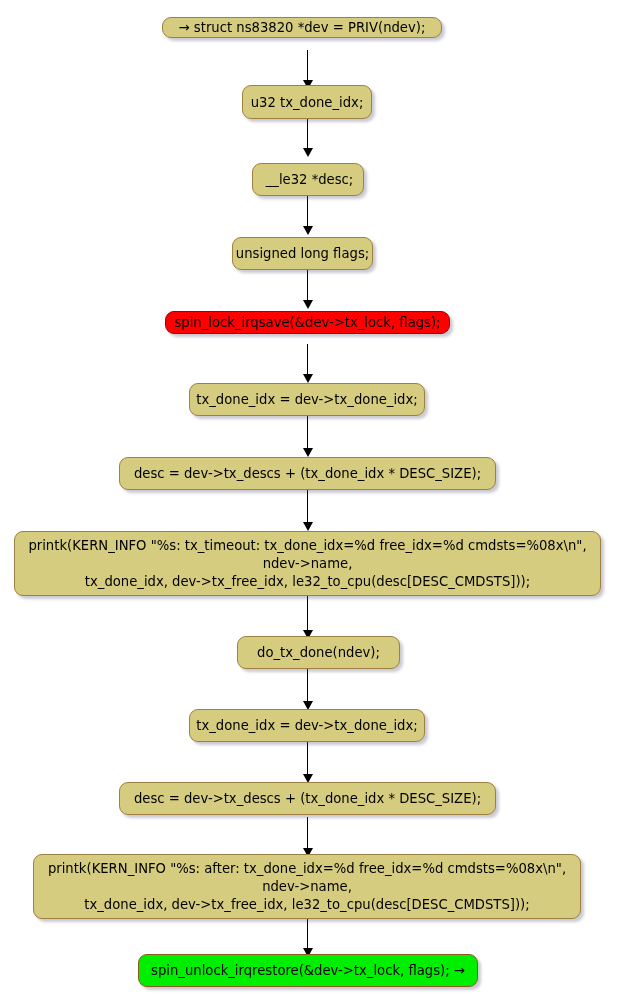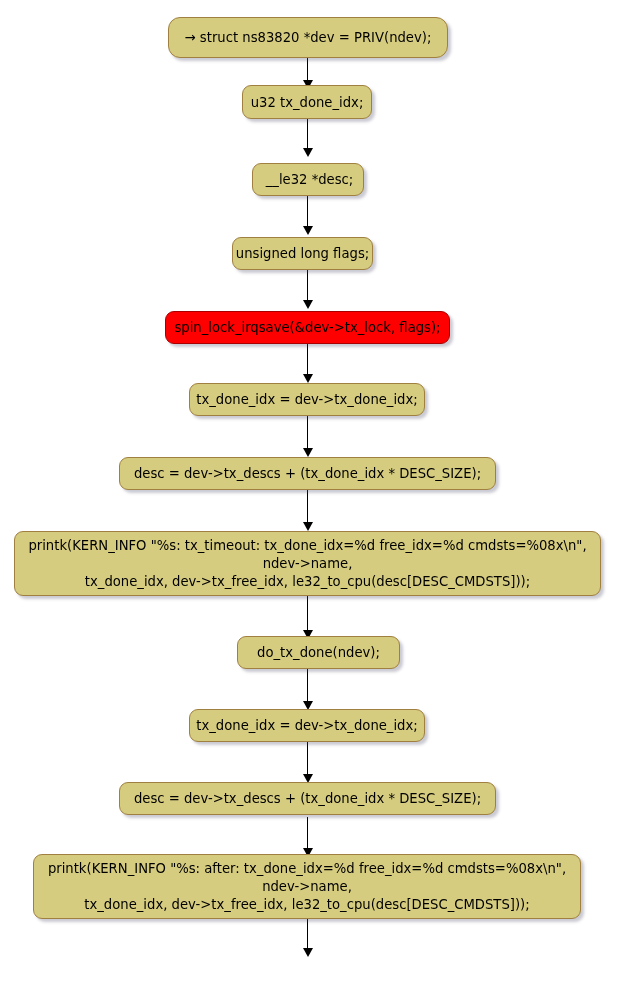--- a/index.html
+++ b/index.html
@@ -104,42 +104,43 @@
 
   <div class="edge" style="left:307px; top:742px; height:35px;"></div>
   <div class="arrowhead" style="left:303px; top:774px;"></div>
 
   <div class="edge" style="left:307px; top:817px; height:34px;"></div>
   <div class="arrowhead" style="left:303px; top:848px;"></div>
 
   <div class="edge" style="left:307px; top:919px; height:32px;"></div>
   <div class="arrowhead" style="left:303px; top:948px;"></div>
 
-  <div class="node" style="left:168px; top:17px; width:280px; height:41px;border-radius:12px;">→ struct ns83820 *dev = PRIV(ndev);</div>
+  <div class="node" style="left:162px; top:17px; width:280px; height:21px;">→ struct ns83820 *dev = PRIV(ndev);</div>
 
   <div class="node" style="left:242px; top:85px; width:130px; height:34px;">u32 tx_done_idx;</div>
 
   <div class="node" style="left:252px; top:163px; width:112px; height:33px;padding-left:12px;">__le32 *desc;</div>
 
   <div class="node" style="left:232px; top:237px; width:141px; height:33px;">unsigned long flags;</div>
 
-  <div class="node start-node" style="left:165px; top:311px; width:285px; height:33px;">spin_lock_irqsave(&amp;dev-&gt;tx_lock, flags);</div>
+  <div class="node start-node" style="left:165px; top:311px; width:285px; height:23px;">spin_lock_irqsave(&amp;dev-&gt;tx_lock, flags);</div>
 
   <div class="node" style="left:189px; top:383px; width:236px; height:33px;">tx_done_idx = dev-&gt;tx_done_idx;</div>
 
   <div class="node" style="left:119px; top:457px; width:377px; height:33px;">desc = dev-&gt;tx_descs + (tx_done_idx * DESC_SIZE);</div>
 
   <div class="node multiline" style="left:14px; top:531px; width:587px; height:65px;">printk(KERN_INFO "%s: tx_timeout: tx_done_idx=%d free_idx=%d cmdsts=%08x\n",
 ndev-&gt;name,
 tx_done_idx, dev-&gt;tx_free_idx, le32_to_cpu(desc[DESC_CMDSTS]));</div>
 
   <div class="node" style="left:237px; top:636px; width:163px; height:33px;">do_tx_done(ndev);</div>
 
   <div class="node" style="left:189px; top:709px; width:236px; height:33px;">tx_done_idx = dev-&gt;tx_done_idx;</div>
 
   <div class="node" style="left:119px; top:782px; width:377px; height:33px;">desc = dev-&gt;tx_descs + (tx_done_idx * DESC_SIZE);</div>
 
   <div class="node multiline" style="left:33px; top:854px; width:548px; height:65px;">printk(KERN_INFO "%s: after: tx_done_idx=%d free_idx=%d cmdsts=%08x\n",
 ndev-&gt;name,
 tx_done_idx, dev-&gt;tx_free_idx, le32_to_cpu(desc[DESC_CMDSTS]));</div>
 
+  <div class="node end-node" style="left:138px; top:954px; width:340px; height:33px;">spin_unlock_irqrestore(&amp;dev-&gt;tx_lock, flags); →</div>
 
 </div>
 
 </body></html>

